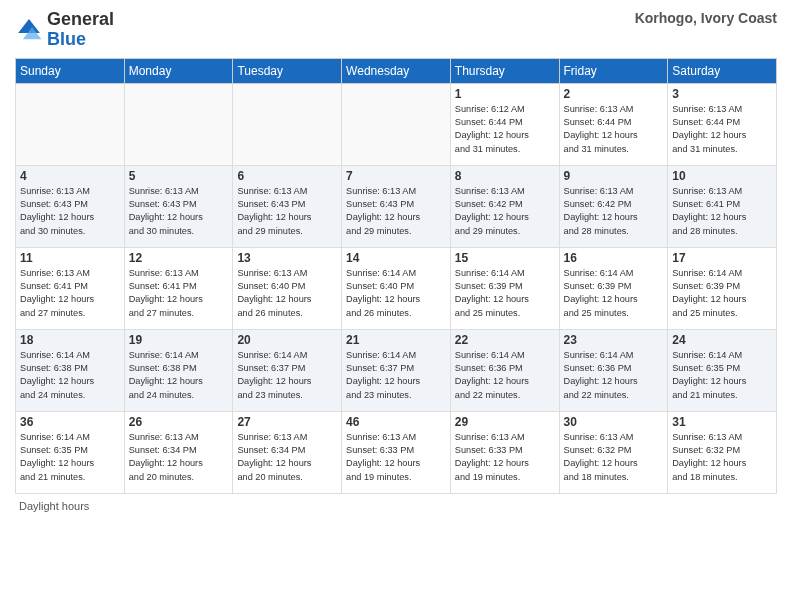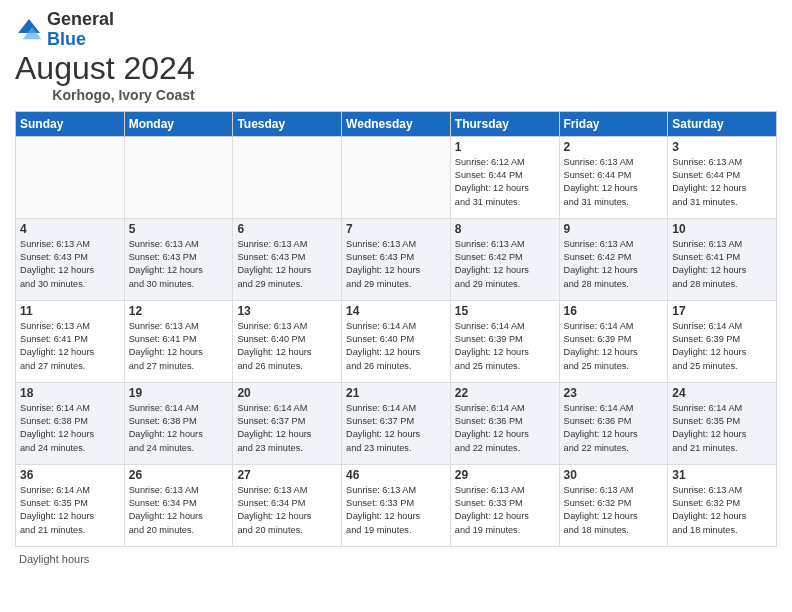--- a/index.html
+++ b/index.html
@@ -13,21 +13,20 @@
     .page {
       width: 792px;
       height: 612px;
       padding: 10px 15px 10px 15px;
     }
     .header {
       display: flex;
       justify-content: space-between;
       align-items: flex-start;
       margin-bottom: 8px;
-      flex-direction: column;
     }
     .logo {
       display: flex;
       align-items: center;
       gap: 4px;
     }
     .logo-text {
       font-size: 18px;
       font-weight: bold;
       line-height: 1.1;
@@ -53,21 +52,21 @@
     }
     .calendar {
       width: 100%;
       border-collapse: collapse;
       table-layout: fixed;
     }
     .calendar th {
       background: #1a6abf;
       color: #fff;
       font-size: 12px;
-      font-weight: bold;
+      font-weight: normal;
       padding: 5px 4px;
       text-align: left;
       border: 1px solid #ccc;
     }
     .calendar td {
       vertical-align: top;
       font-size: 9.5px;
       color: #333;
       border: 1px solid #ddd;
       padding: 3px 4px;
@@ -107,21 +106,20 @@
       <svg class="logo-icon" viewBox="0 0 36 36">
         <polygon points="18,4 32,22 4,22" fill="#1a6abf"></polygon>
         <polygon points="22,14 34,30 10,30" fill="#5aabf0" opacity="0.7"></polygon>
       </svg>
       <div class="logo-text">
         <span class="general">General</span><br>
         <span class="blue">Blue</span>
       </div>
     </div>
     <div class="title-block">
-      <div class="month-year">August 2024</div>
       <div class="location">Korhogo, Ivory Coast</div>
     </div>
   </div>
 
   <table class="calendar">
     <thead>
       <tr>
         <th>Sunday</th>
         <th>Monday</th>
         <th>Tuesday</th>

